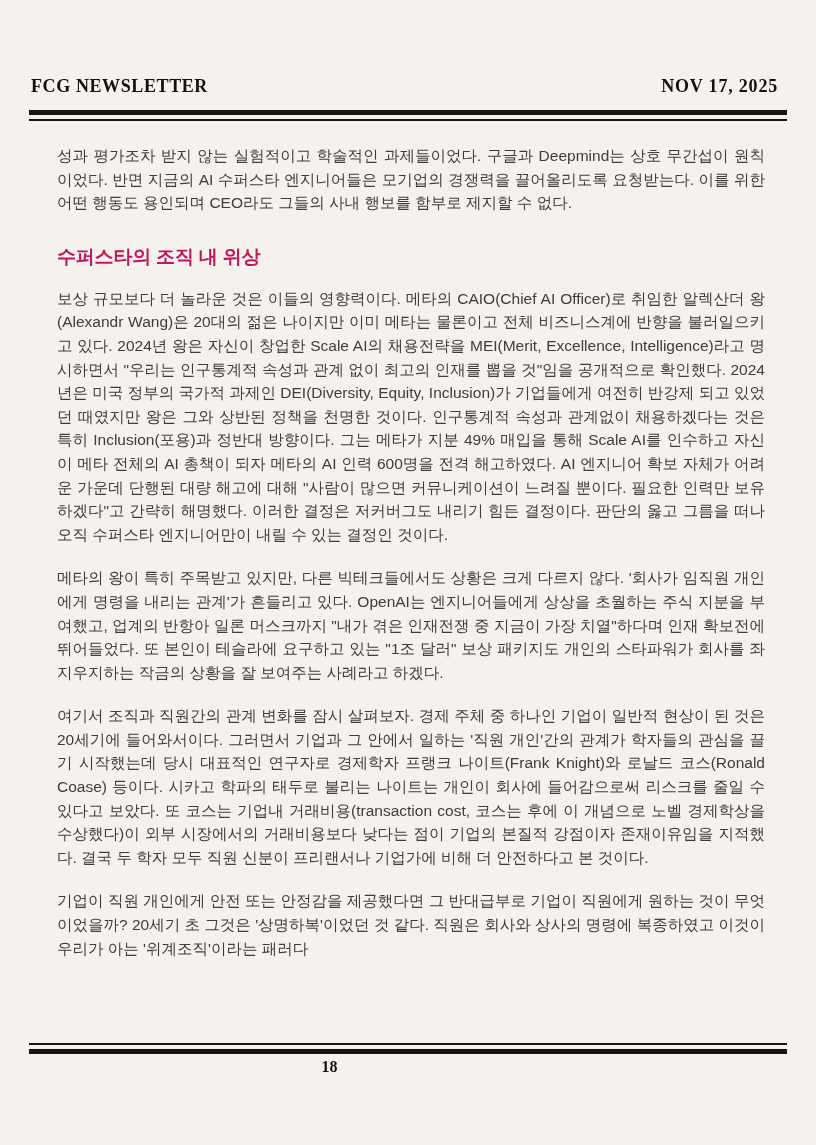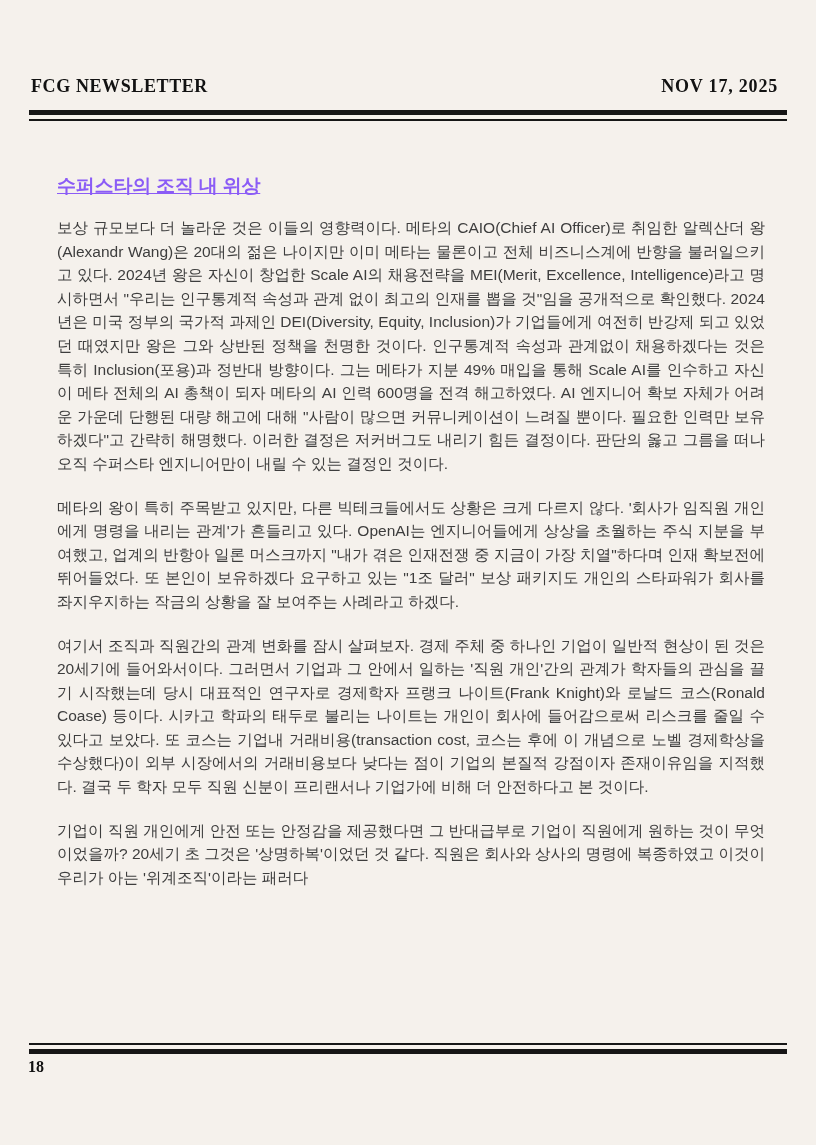--- a/index.html
+++ b/index.html
@@ -31,51 +31,51 @@
   .article{
     position:absolute;top:144px;left:57px;width:708px;
     color:#3d3d3d;
     font-size:15.5px;line-height:23.6px;
     text-align:justify;
     word-break:normal;
   }
   .article p{margin:0 0 20px;}
   .article h2{
     font-size:19px;line-height:28px;
-    color:#8b5cf6;font-weight:700;
+    color:#be185d;font-weight:700;
     letter-spacing:-.2px;
     margin:28px 0 16px;
     text-align:left;
-    text-decoration:underline;
   }
   
   .page-number{
     position:absolute;top:1058px;left:0;width:659px;
-    text-align:left;
+    text-align:center;
     font-family:"Liberation Serif","DejaVu Serif",serif;
-    font-weight:bold;font-size:16px;color:#121212;padding-left:28px;
+    font-weight:bold;font-size:16px;color:#121212;
   }
 </style>
 </head>
 <body>
 
 <div class="page">
 
   <div class="masthead">
     <span class="brand">FCG NEWSLETTER</span>
     <span class="issue-date">NOV 17, 2025</span>
   </div>
 
   <div class="rule rule-thick rule-top-thick"></div>
   <div class="rule rule-thin rule-top-thin"></div>
 
   <div class="article">
+    <p>성과 평가조차 받지 않는 실험적이고 학술적인 과제들이었다. 구글과 Deepmind는 상호 무간섭이 원칙이었다. 반면 지금의 AI 수퍼스타 엔지니어들은 모기업의 경쟁력을 끌어올리도록 요청받는다. 이를 위한 어떤 행동도 용인되며 CEO라도 그들의 사내 행보를 함부로 제지할 수 없다.</p>
     <h2>수퍼스타의 조직 내 위상</h2>
     <p>보상 규모보다 더 놀라운 것은 이들의 영향력이다. 메타의 CAIO(Chief AI Officer)로 취임한 알렉산더 왕(Alexandr Wang)은 20대의 젊은 나이지만 이미 메타는 물론이고 전체 비즈니스계에 반향을 불러일으키고 있다. 2024년 왕은 자신이 창업한 Scale AI의 채용전략을 MEI(Merit, Excellence, Intelligence)라고 명시하면서 "우리는 인구통계적 속성과 관계 없이 최고의 인재를 뽑을 것"임을 공개적으로 확인했다. 2024년은 미국 정부의 국가적 과제인 DEI(Diversity, Equity, Inclusion)가 기업들에게 여전히 반강제 되고 있었던 때였지만 왕은 그와 상반된 정책을 천명한 것이다. 인구통계적 속성과 관계없이 채용하겠다는 것은 특히 Inclusion(포용)과 정반대 방향이다. 그는 메타가 지분 49% 매입을 통해 Scale AI를 인수하고 자신이 메타 전체의 AI 총책이 되자 메타의 AI 인력 600명을 전격 해고하였다. AI 엔지니어 확보 자체가 어려운 가운데 단행된 대량 해고에 대해 "사람이 많으면 커뮤니케이션이 느려질 뿐이다. 필요한 인력만 보유하겠다"고 간략히 해명했다. 이러한 결정은 저커버그도 내리기 힘든 결정이다. 판단의 옳고 그름을 떠나 오직 수퍼스타 엔지니어만이 내릴 수 있는 결정인 것이다.</p>
-    <p>메타의 왕이 특히 주목받고 있지만, 다른 빅테크들에서도 상황은 크게 다르지 않다. '회사가 임직원 개인에게 명령을 내리는 관계'가 흔들리고 있다. OpenAI는 엔지니어들에게 상상을 초월하는 주식 지분을 부여했고, 업계의 반항아 일론 머스크까지 "내가 겪은 인재전쟁 중 지금이 가장 치열"하다며 인재 확보전에 뛰어들었다. 또 본인이 보유하겠다 요구하고 있는 "1조 달러" 보상 패키지도 개인의 스타파워가 회사를 좌지우지하는 작금의 상황을 잘 보여주는 사례라고 하겠다.</p>
+    <p>메타의 왕이 특히 주목받고 있지만, 다른 빅테크들에서도 상황은 크게 다르지 않다. '회사가 임직원 개인에게 명령을 내리는 관계'가 흔들리고 있다. OpenAI는 엔지니어들에게 상상을 초월하는 주식 지분을 부여했고, 업계의 반항아 일론 머스크까지 "내가 겪은 인재전쟁 중 지금이 가장 치열"하다며 인재 확보전에 뛰어들었다. 또 본인이 테슬라에 요구하고 있는 "1조 달러" 보상 패키지도 개인의 스타파워가 회사를 좌지우지하는 작금의 상황을 잘 보여주는 사례라고 하겠다.</p>
     <p>여기서 조직과 직원간의 관계 변화를 잠시 살펴보자. 경제 주체 중 하나인 기업이 일반적 현상이 된 것은 20세기에 들어와서이다. 그러면서 기업과 그 안에서 일하는 '직원 개인'간의 관계가 학자들의 관심을 끌기 시작했는데 당시 대표적인 연구자로 경제학자 프랭크 나이트(Frank Knight)와 로날드 코스(Ronald Coase) 등이다. 시카고 학파의 태두로 불리는 나이트는 개인이 회사에 들어감으로써 리스크를 줄일 수 있다고 보았다. 또 코스는 기업내 거래비용(transaction cost, 코스는 후에 이 개념으로 노벨 경제학상을 수상했다)이 외부 시장에서의 거래비용보다 낮다는 점이 기업의 본질적 강점이자 존재이유임을 지적했다. 결국 두 학자 모두 직원 신분이 프리랜서나 기업가에 비해 더 안전하다고 본 것이다.</p>
     <p>기업이 직원 개인에게 안전 또는 안정감을 제공했다면 그 반대급부로 기업이 직원에게 원하는 것이 무엇이었을까? 20세기 초 그것은 '상명하복'이었던 것 같다. 직원은 회사와 상사의 명령에 복종하였고 이것이 우리가 아는 '위계조직'이라는 패러다</p>
   </div>
 
   <div class="rule rule-thin rule-bottom-thin"></div>
   <div class="rule rule-thick rule-bottom-thick"></div>
 
   <div class="page-number">18</div>
 
 </div>

